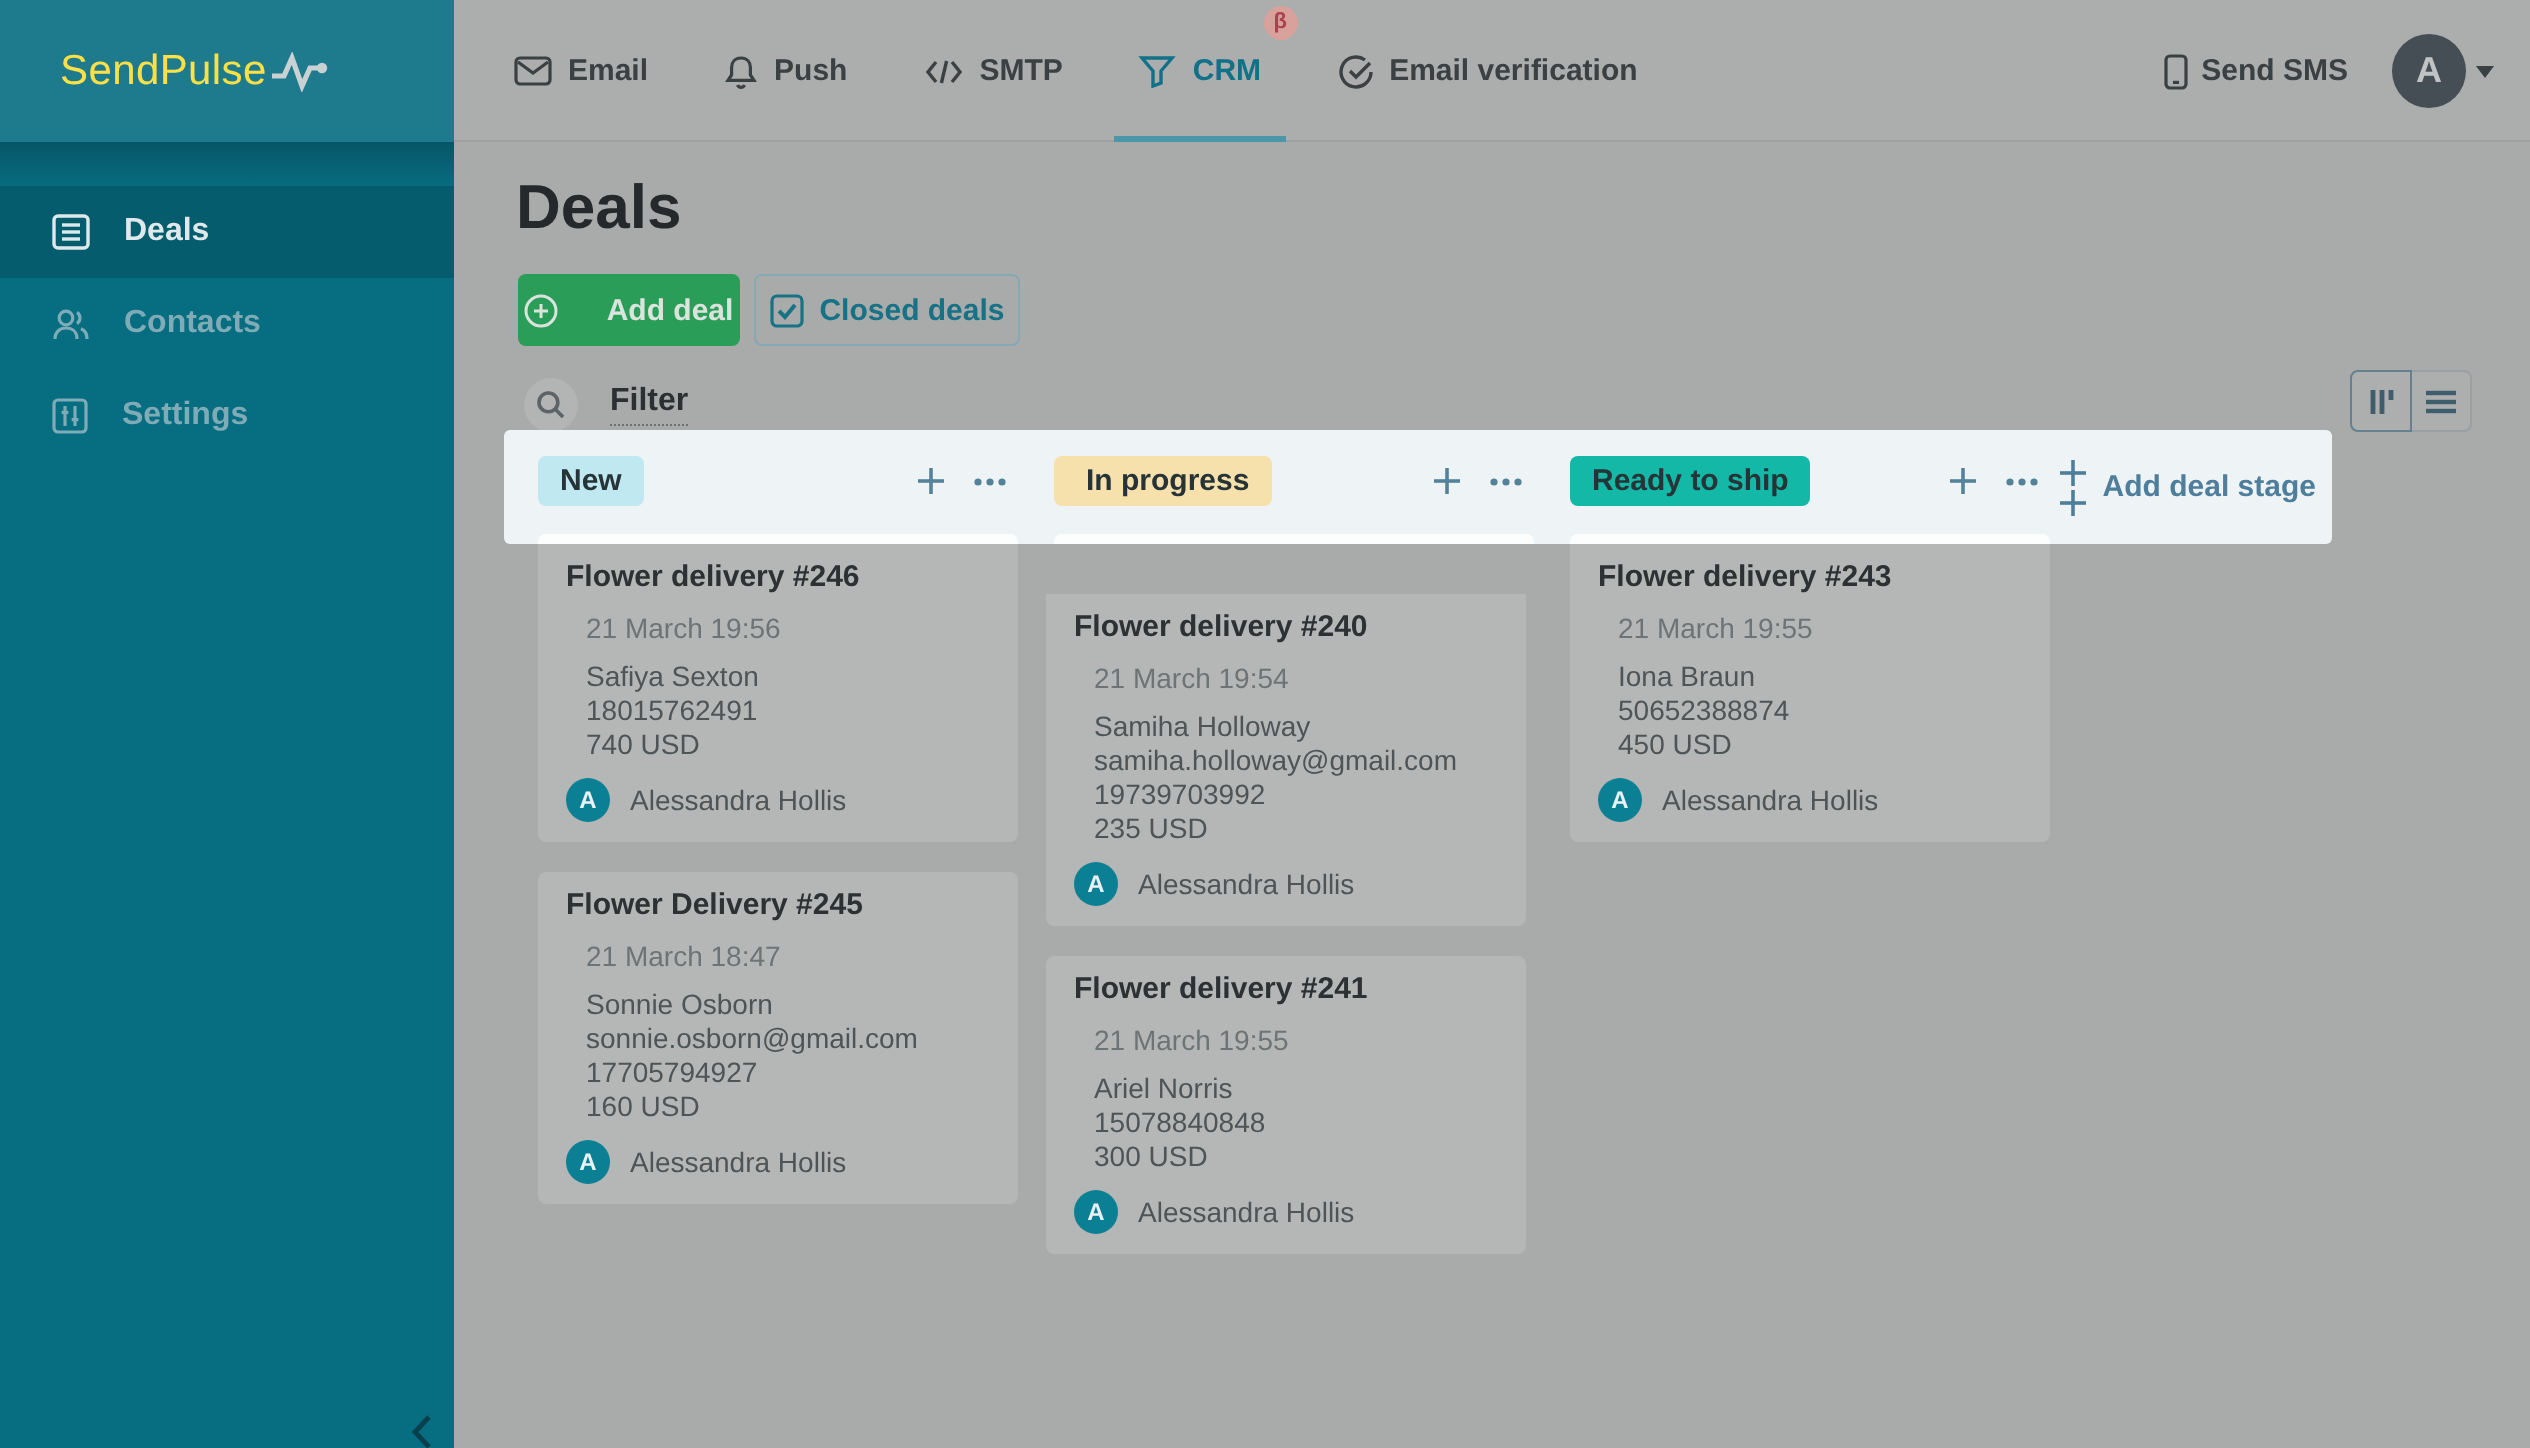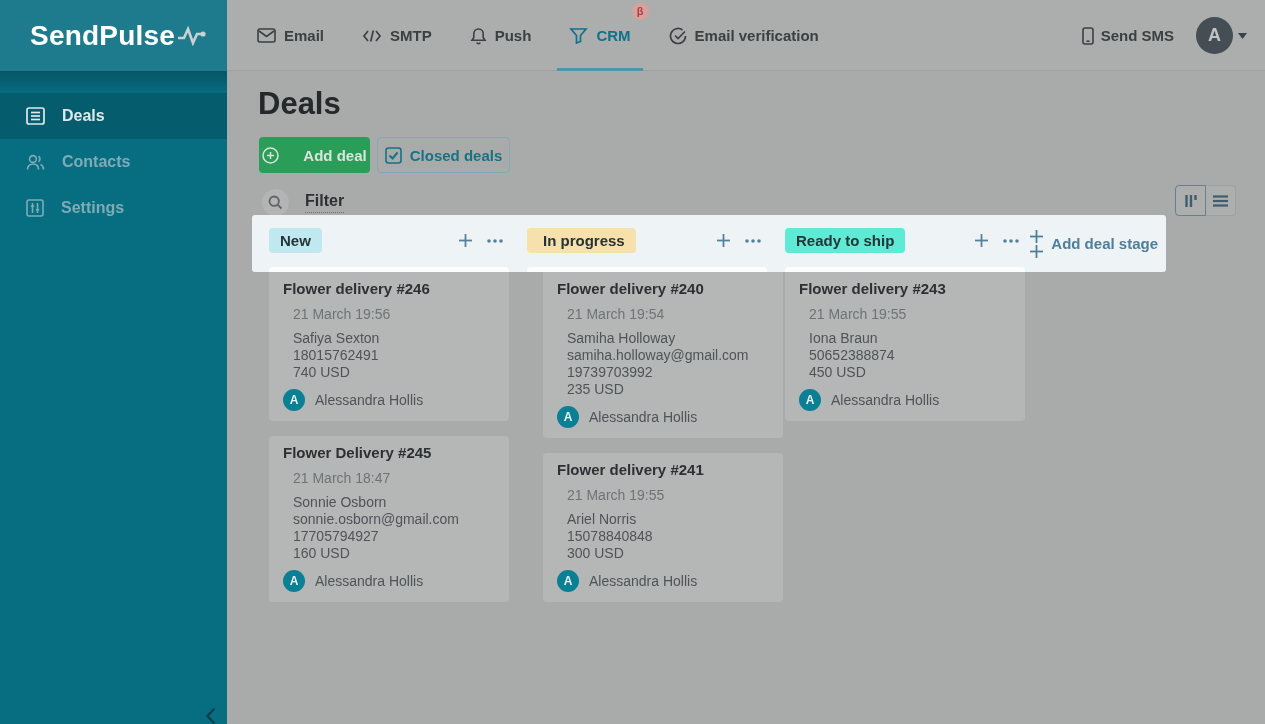--- a/index.html
+++ b/index.html
@@ -3,21 +3,21 @@
 <meta charset="utf-8">
 <style>
   * { margin:0; padding:0; box-sizing:border-box; }
   html,body { width:1265px; height:724px; }
   body { font-family:"Liberation Sans", sans-serif; background:#a9aaaa; overflow:hidden; }
   #app { position:relative; width:1265px; height:724px; }
 
   
   .topbar { position:absolute; left:0; top:0; width:1265px; height:71px; background:#acadad; border-bottom:1px solid rgba(0,0,0,0.07); z-index:30; }
   .brand { position:absolute; left:0; top:0; width:227px; height:71px; background:#1e7b8e; display:flex; align-items:center; padding-left:30px; cursor:pointer; }
-  .brand-text { color:#ffffff; font-size:28px; font-weight:700; letter-spacing:0.2px; }
+  .brand-text { color:#fde047; font-size:21px; font-weight:400; letter-spacing:0.2px; }
   .brand-pulse { margin-left:2px; color:#c9d1d3; }
   .nav { position:absolute; left:245px; top:0; height:71px; display:flex; align-items:stretch; gap:14px; }
   .nav-item { position:relative; display:flex; align-items:center; gap:8px; padding:0 12px; color:#3b4043; font-size:15px; font-weight:700; cursor:pointer; }
   .nav-item .ic { display:flex; align-items:center; }
   .nav-item.active { color:#117189; }
   .nav-item.active::after { content:""; position:absolute; left:0; right:0; bottom:0; height:3px; background:#4c96a9; }
   .beta-badge { position:absolute; top:3px; right:-6px; width:17px; height:17px; border-radius:50%; background:#d8a19c; color:#a8434b; font-size:11px; line-height:17px; text-align:center; font-weight:700; }
   .topbar-right { position:absolute; right:18px; top:0; height:71px; display:flex; align-items:center; gap:22px;justify-content:space-between; }
   .send-sms { display:flex; align-items:center; gap:7px; color:#3b4043; font-size:15px; font-weight:600; cursor:pointer; }
   .avatar-wrap { display:flex; align-items:center; gap:5px; cursor:pointer; }
@@ -90,36 +90,36 @@
     <span class="ic">
             <svg width="19" height="15" viewBox="0 0 19 15" fill="none" stroke="currentColor" stroke-width="1.6">
               <rect x="1" y="1" width="17" height="13" rx="2"></rect>
               <path d="M2 3 L9.5 8.5 L17 3"></path>
             </svg>
           </span>
     <span class="nav-label">Email</span>
   </div>
         <div class="nav-item">
     <span class="ic">
+            <svg width="17" height="18" viewBox="0 0 17 18" fill="none" stroke="currentColor" stroke-width="1.6">
+              <path d="M8.5 2 C5.4 2 3.8 4.2 3.8 6.8 L3.8 10.5 L2 13.2 L15 13.2 L13.2 10.5 L13.2 6.8 C13.2 4.2 11.6 2 8.5 2 Z"></path>
+              <path d="M6.8 15.5 a1.8 1.8 0 0 0 3.4 0"></path>
+            </svg>
+          </span>
+    <span class="nav-label">Push</span>
+  </div>
+        <div class="nav-item">
+    <span class="ic">
             <svg width="20" height="14" viewBox="0 0 20 14" fill="none" stroke="currentColor" stroke-width="1.7">
               <path d="M6 2 L2 7 L6 12"></path>
               <path d="M14 2 L18 7 L14 12"></path>
               <path d="M11.3 1.5 L8.7 12.5"></path>
             </svg>
           </span>
     <span class="nav-label">SMTP</span>
-  </div>
-        <div class="nav-item">
-    <span class="ic">
-            <svg width="17" height="18" viewBox="0 0 17 18" fill="none" stroke="currentColor" stroke-width="1.6">
-              <path d="M8.5 2 C5.4 2 3.8 4.2 3.8 6.8 L3.8 10.5 L2 13.2 L15 13.2 L13.2 10.5 L13.2 6.8 C13.2 4.2 11.6 2 8.5 2 Z"></path>
-              <path d="M6.8 15.5 a1.8 1.8 0 0 0 3.4 0"></path>
-            </svg>
-          </span>
-    <span class="nav-label">Push</span>
   </div>
         <div class="nav-item active">
     <span class="ic">
             <svg width="19" height="17" viewBox="0 0 19 17" fill="none" stroke="currentColor" stroke-width="1.7">
               <path d="M2 2 L17 2 L11.5 8.5 L11.5 14.5 L7.5 16 L7.5 8.5 Z"></path>
             </svg>
           </span>
     <span class="nav-label">CRM</span>
   <span class="beta-badge">β</span>
         </div>
@@ -299,21 +299,21 @@
     <span class="stage-dots ic">
             <svg width="16" height="4" viewBox="0 0 16 4" fill="currentColor">
               <circle cx="2" cy="2" r="1.8"></circle>
               <circle cx="8" cy="2" r="1.8"></circle>
               <circle cx="14" cy="2" r="1.8"></circle>
             </svg>
           </span>
   </div>
         <div class="card-stub" style="left: 275px;"></div>
         <div class="stage-header" style="left: 533px;">
-    <span class="stage-badge" style="background: #5eead4;">Ready to ship</span>
+    <span class="stage-badge" style="background: #14b8a6;">Ready to ship</span>
     <span class="stage-plus ic">
             <svg width="15" height="15" viewBox="0 0 15 15" fill="none" stroke="currentColor" stroke-width="1.8">
               <path d="M7.5 1 L7.5 14"></path>
               <path d="M1 7.5 L14 7.5"></path>
             </svg>
           </span>
     <span class="stage-dots ic">
             <svg width="16" height="4" viewBox="0 0 16 4" fill="currentColor">
               <circle cx="2" cy="2" r="1.8"></circle>
               <circle cx="8" cy="2" r="1.8"></circle>
@@ -359,21 +359,21 @@
                 <div>17705794927</div>
                 <div>160 USD</div>
               </div>
     </div>
     <div class="owner-row">
       <span class="owner-avatar">A</span>
       <span class="owner-name">Alessandra Hollis</span>
     </div>
   </div>
         </div>
-        <div class="column" style="left: 316px;">
+        <div class="column" style="left: 296px; margin-top: 25px;">
           <div class="deal-card">
     <div class="deal-title">Flower delivery #240</div>
     <div class="deal-row">
       <span class="ic"></span>
       <span class="deal-date">21 March 19:54</span>
     </div>
     <div class="deal-row">
       <span class="ic"></span>
       <div class="deal-lines">
                 <div>Samiha Holloway</div>

